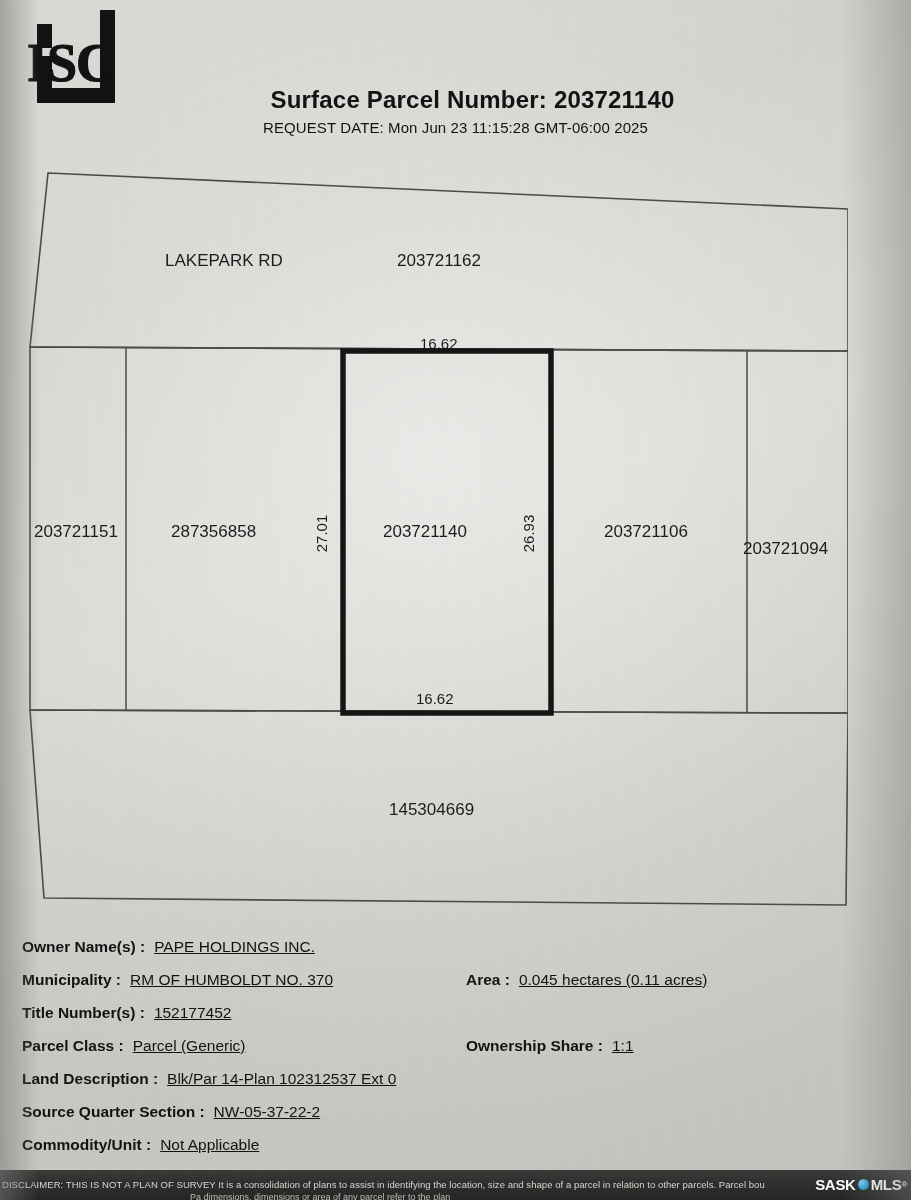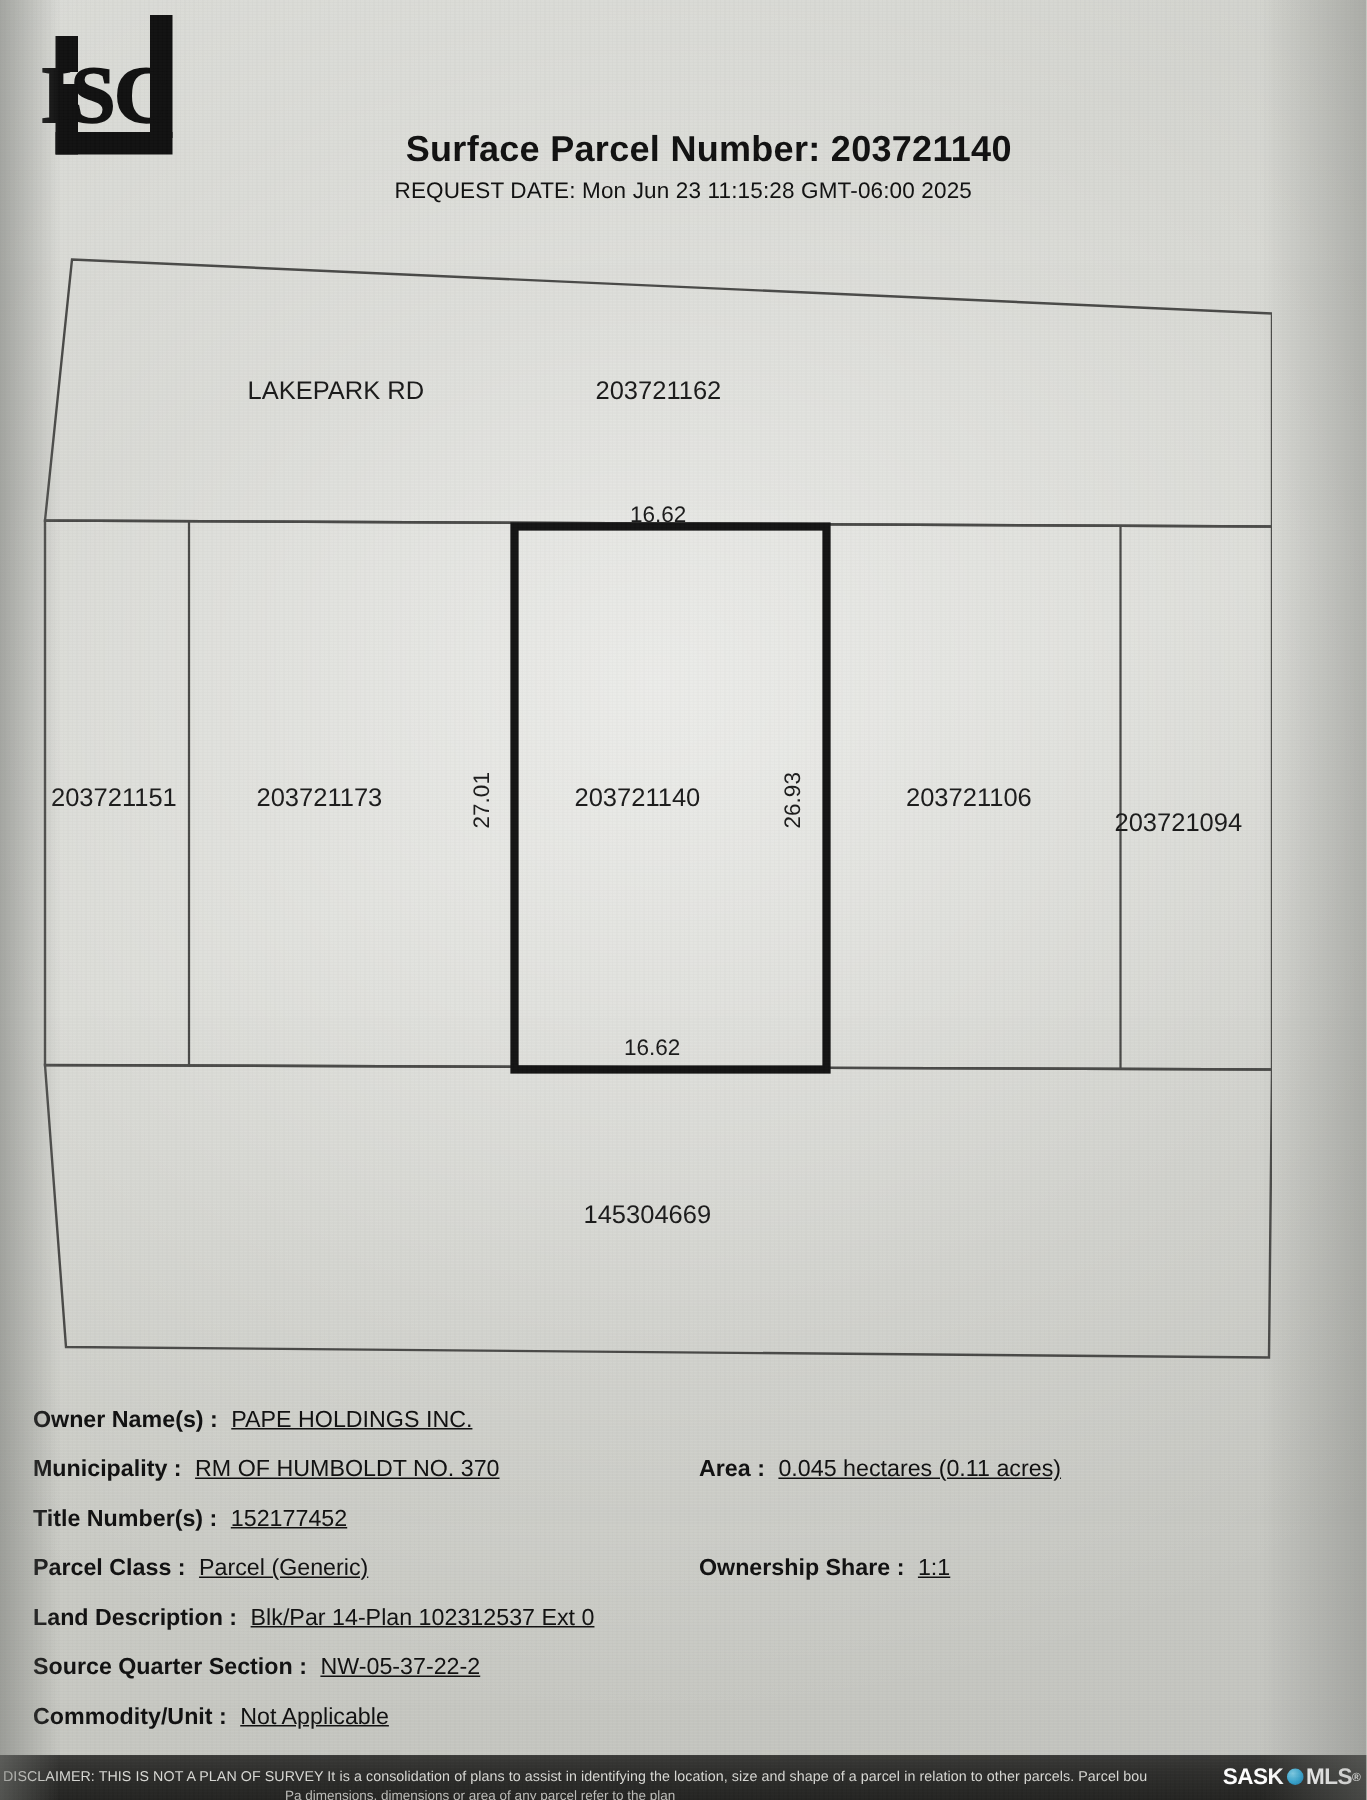--- a/index.html
+++ b/index.html
@@ -209,21 +209,21 @@
       <line x1="721" y1="185" x2="721" y2="548"></line>
     </g>
 
     <rect x="317" y="186" width="208" height="362" fill="none" stroke="#141414" stroke-width="5.5"></rect>
   </svg>
 
   <div class="lbl" style="left:128px; top:86px;margin-left:11px;">LAKEPARK RD</div>
   <div class="lbl" style="left:371px; top:86px;">203721162</div>
 
   <div class="lbl" style="left:8px; top:357px;">203721151</div>
-  <div class="lbl" style="left:145px; top:357px;">203721173</div>
+  <div class="lbl" style="left:145px; top:357px;">287356858</div>
   <div class="lbl" style="left:357px; top:357px;">203721140</div>
   <div class="lbl" style="left:578px; top:357px;">203721106</div>
   <div class="lbl" style="left:717px; top:357px;margin-top:17px;">203721094</div>
 
   <div class="lbl" style="left:363px; top:635px;">145304669</div>
 
   <div class="lbl sm" style="left:394px; top:170px;">16.62</div>
   <div class="lbl sm" style="left:390px; top:525px;">16.62</div>
   <div class="lbl sm vert" style="left:277px; top:360px;">27.01</div>
   <div class="lbl sm vert" style="left:484px; top:360px;">26.93</div>

